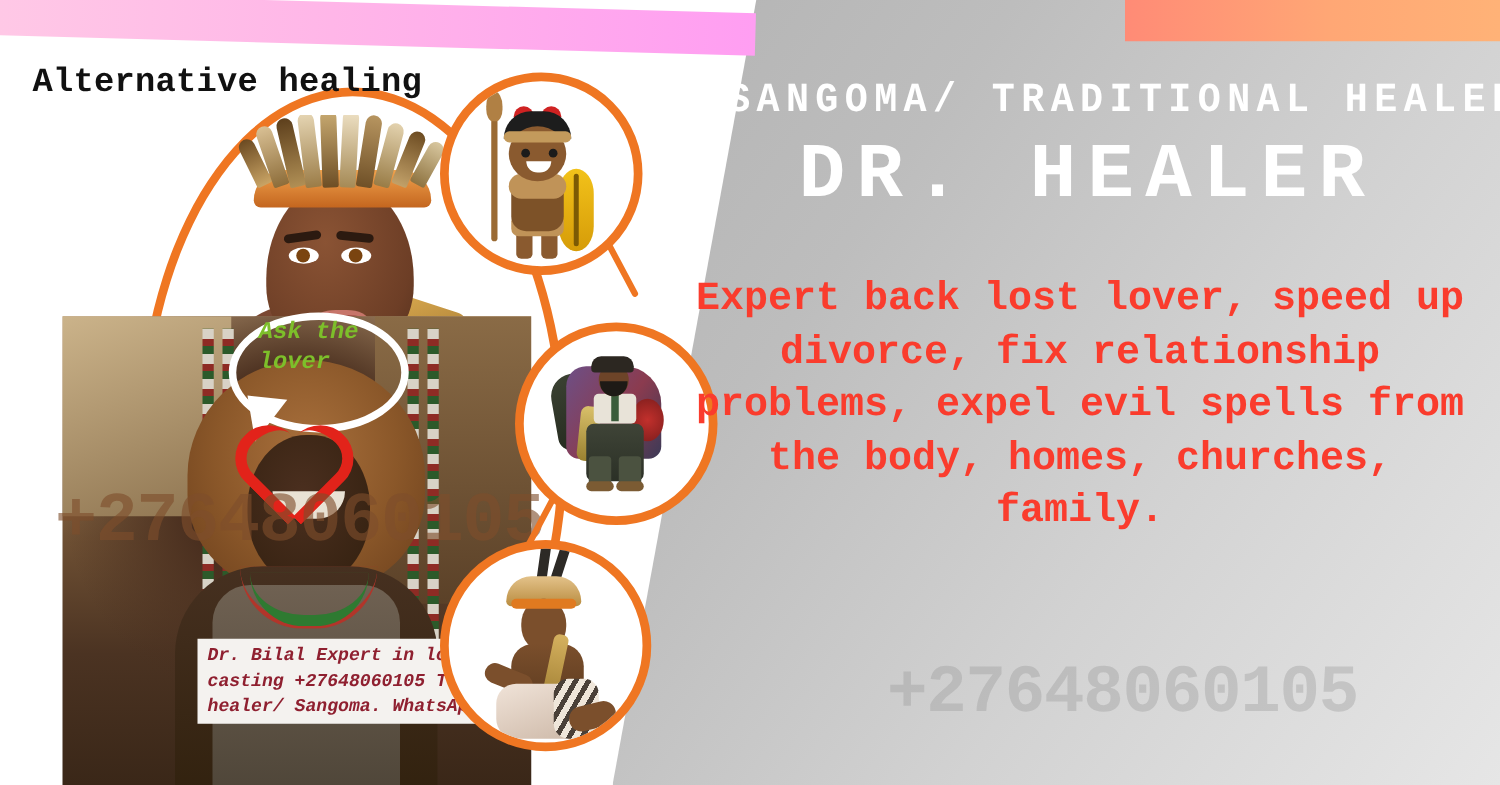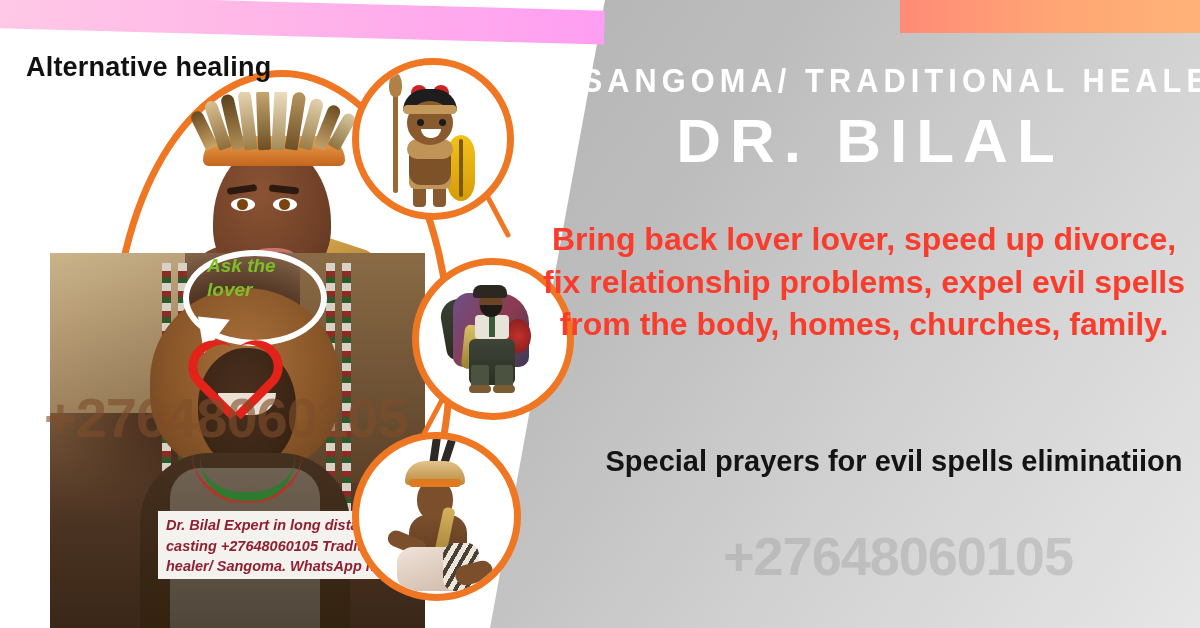--- a/index.html
+++ b/index.html
@@ -2,21 +2,21 @@
 <html><head>
 <meta charset="utf-8">
 <style>
   html,body{margin:0;padding:0;}
   body{
     width:1200px;height:628px;overflow:hidden;
     background:#ffffff;
     font-family:"Liberation Sans", sans-serif;
     position:relative;
   }
-  .stage{position:absolute;inset:0;width:1200px;height:628px;background:#fff;overflow:hidden;}
+  .stage{position:absolute;inset:0;width:1200px;height:628px;background:#fff;overflow:hidden;font-family:Liberation Mono, monospace;}
 
   
   .pink-bar{
     position:absolute;left:-10px;top:-6px;width:615px;height:34px;
     background:linear-gradient(90deg,#ffc9e6 0%,#ffb6e8 45%,#ff9ef2 100%);
     transform:rotate(1.55deg);transform-origin:left top;
     z-index:6;
   }
   .orange-bar{
     position:absolute;right:0;top:0;width:300px;height:33px;
@@ -423,18 +423,17 @@
       <div class="d-torso"></div>
       <div class="d-sash"></div>
       <div class="d-arm"></div>
       <div class="d-wrap"></div>
       <div class="d-fur"></div>
       <div class="d-leg"></div>
     </div>
   </div>
 
   <div class="r-kicker">SANGOMA/ TRADITIONAL HEALER</div>
-  <div class="r-name">DR. BILAL</div>
-  <div class="r-red">Bring back lover lover, speed up divorce, fix relationship problems, expel evil spells from the body, homes, churches, family.</div>
-  <div class="r-black">Special prayers for  evil spells eliminatiion</div>
+  <div class="r-name">DR. HEALER</div>
+  <div class="r-red">Expert back lost lover, speed up divorce, fix relationship problems, expel evil spells from the body, homes, churches, family.</div>
   <div class="r-wm">+27648060105</div>
 
 </div>
 
 </body></html>

